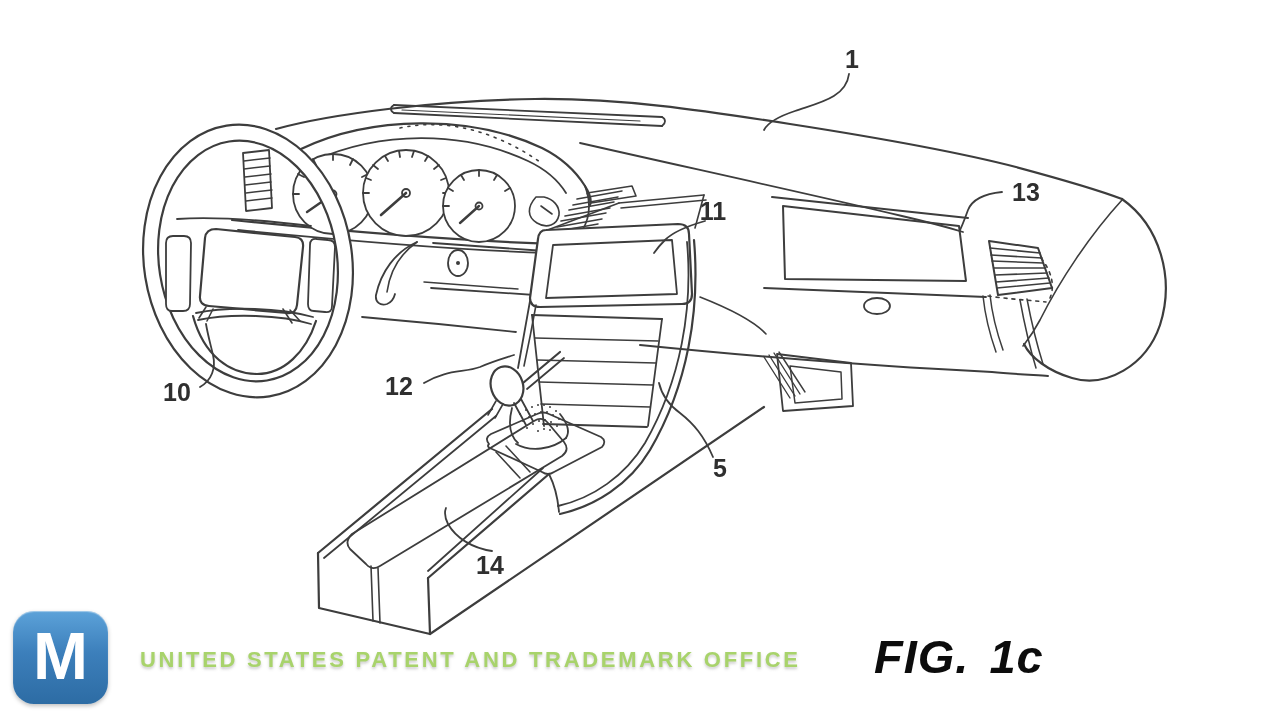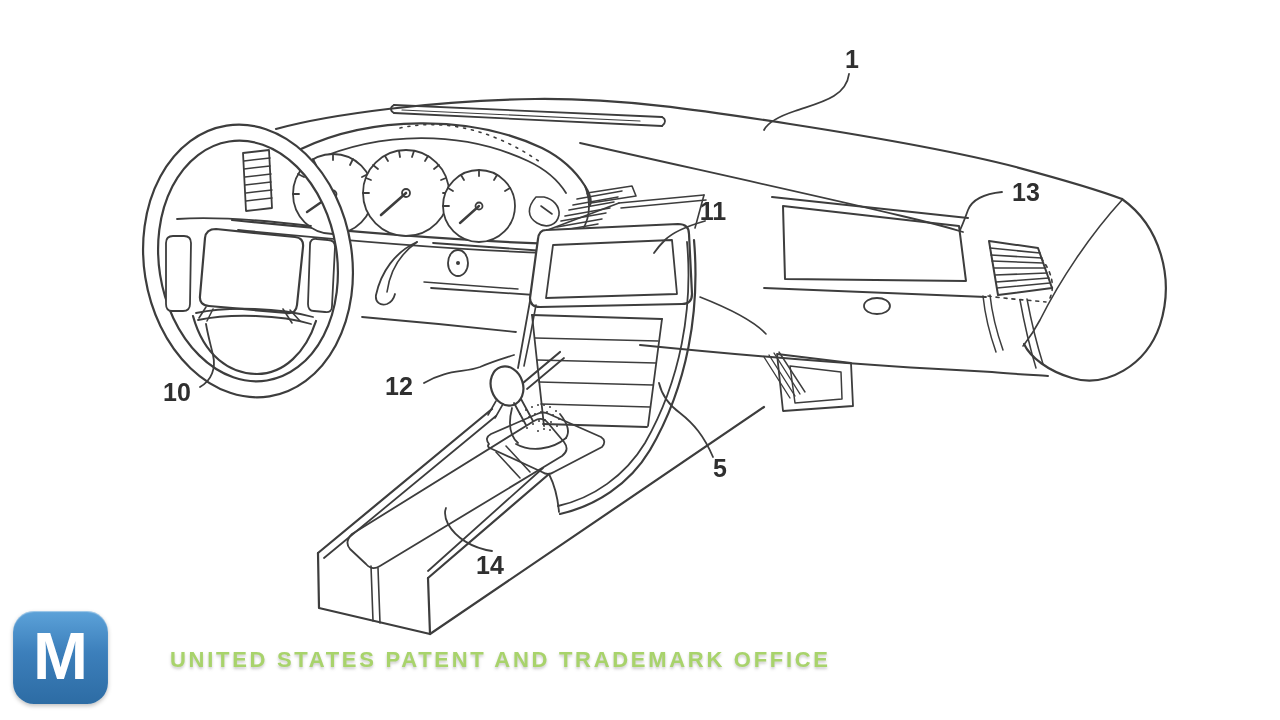--- a/index.html
+++ b/index.html
@@ -8,21 +8,21 @@
   .drawing{position:absolute;left:0;top:0;}
   .ref-num{font-family:"Liberation Sans",sans-serif;font-weight:bold;font-size:25px;fill:#2f2f2f;}
   .logo{position:absolute;left:13px;top:611px;width:95px;height:93px;border-radius:21px;
         background:linear-gradient(180deg,#5ca2d9 0%,#3c7fbb 45%,#2d6ca4 100%);
         box-shadow:0 2px 4px rgba(0,0,0,.25), inset 0 1px 1px rgba(255,255,255,.45);
         display:flex;align-items:center;justify-content:center;}
   .logo-letter{color:#ffffff;font-weight:bold;font-size:66px;line-height:1;
                font-family:"Liberation Sans",sans-serif;transform:translateY(-2px);}
   .wm-text{position:absolute;left:140px;top:647px;color:#a8d36b;font-weight:bold;
            font-size:22px;letter-spacing:2.7px;white-space:nowrap;
-           text-shadow:0 2px 3px rgba(100,100,100,.35);margin-left:30px;}
+           text-shadow:0 2px 3px rgba(100,100,100,.35);}
   .fig-caption{position:absolute;left:874px;top:629px;color:#0c0c0c;font-weight:bold;
                font-style:italic;font-size:47px;letter-spacing:1px;word-spacing:6px;
                white-space:nowrap;}
 </style>
 </head>
 <body>
 
 <div class="frame">
 
 <svg class="drawing" width="1280" height="720" viewBox="0 0 1280 720" fill="none" stroke="#3d3d3d" stroke-width="2.2" stroke-linecap="round" stroke-linejoin="round">
@@ -274,13 +274,14 @@
     <text class="ref-num" x="177" y="401">10</text>
     <text class="ref-num" x="720" y="477">5</text>
     <text class="ref-num" x="490" y="574">14</text>
   </g>
 </svg>
 
   <div class="logo">
     <span class="logo-letter">M</span>
   </div>
   <div class="wm-text">UNITED STATES PATENT AND TRADEMARK OFFICE</div>
+  <div class="fig-caption">FIG. 1c</div>
 </div>
 
 </body></html>

